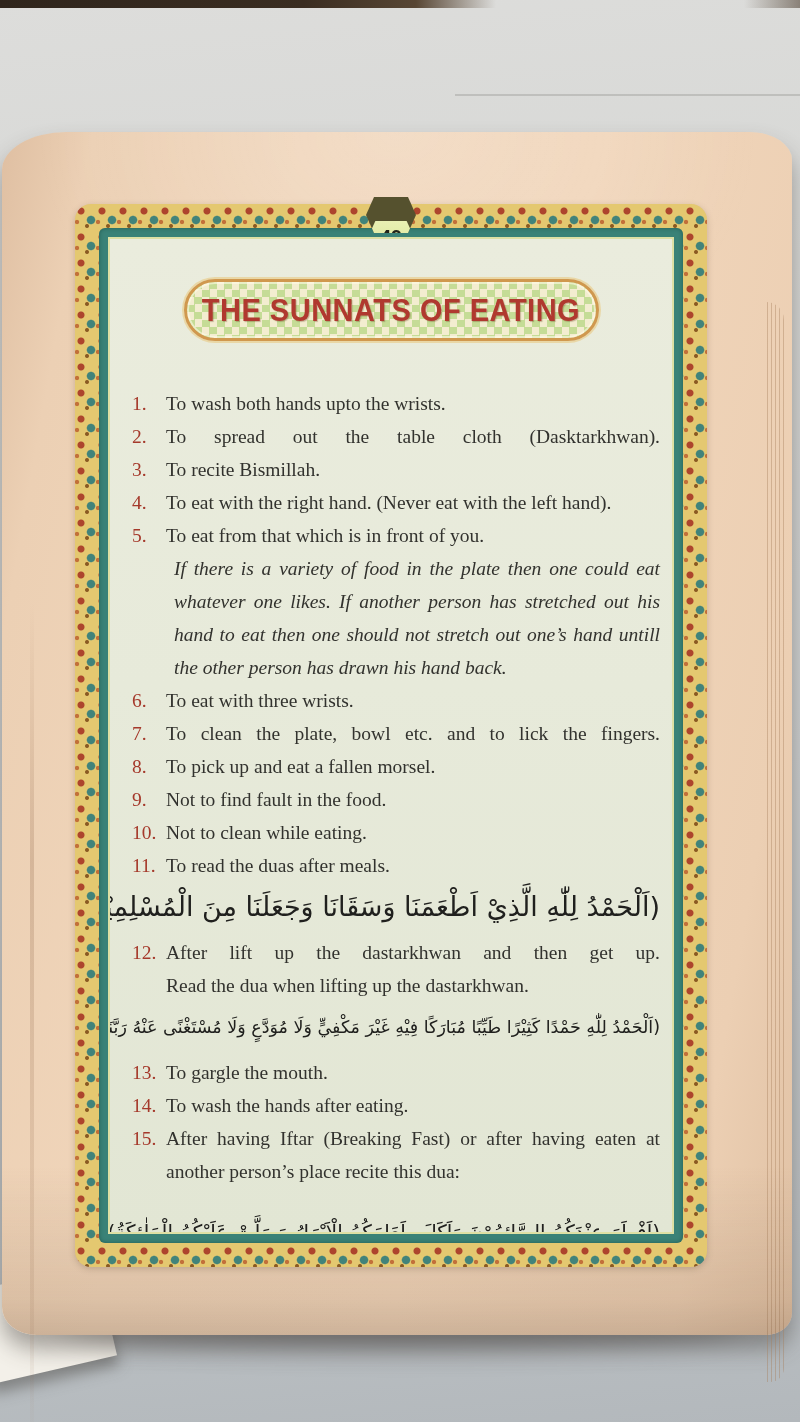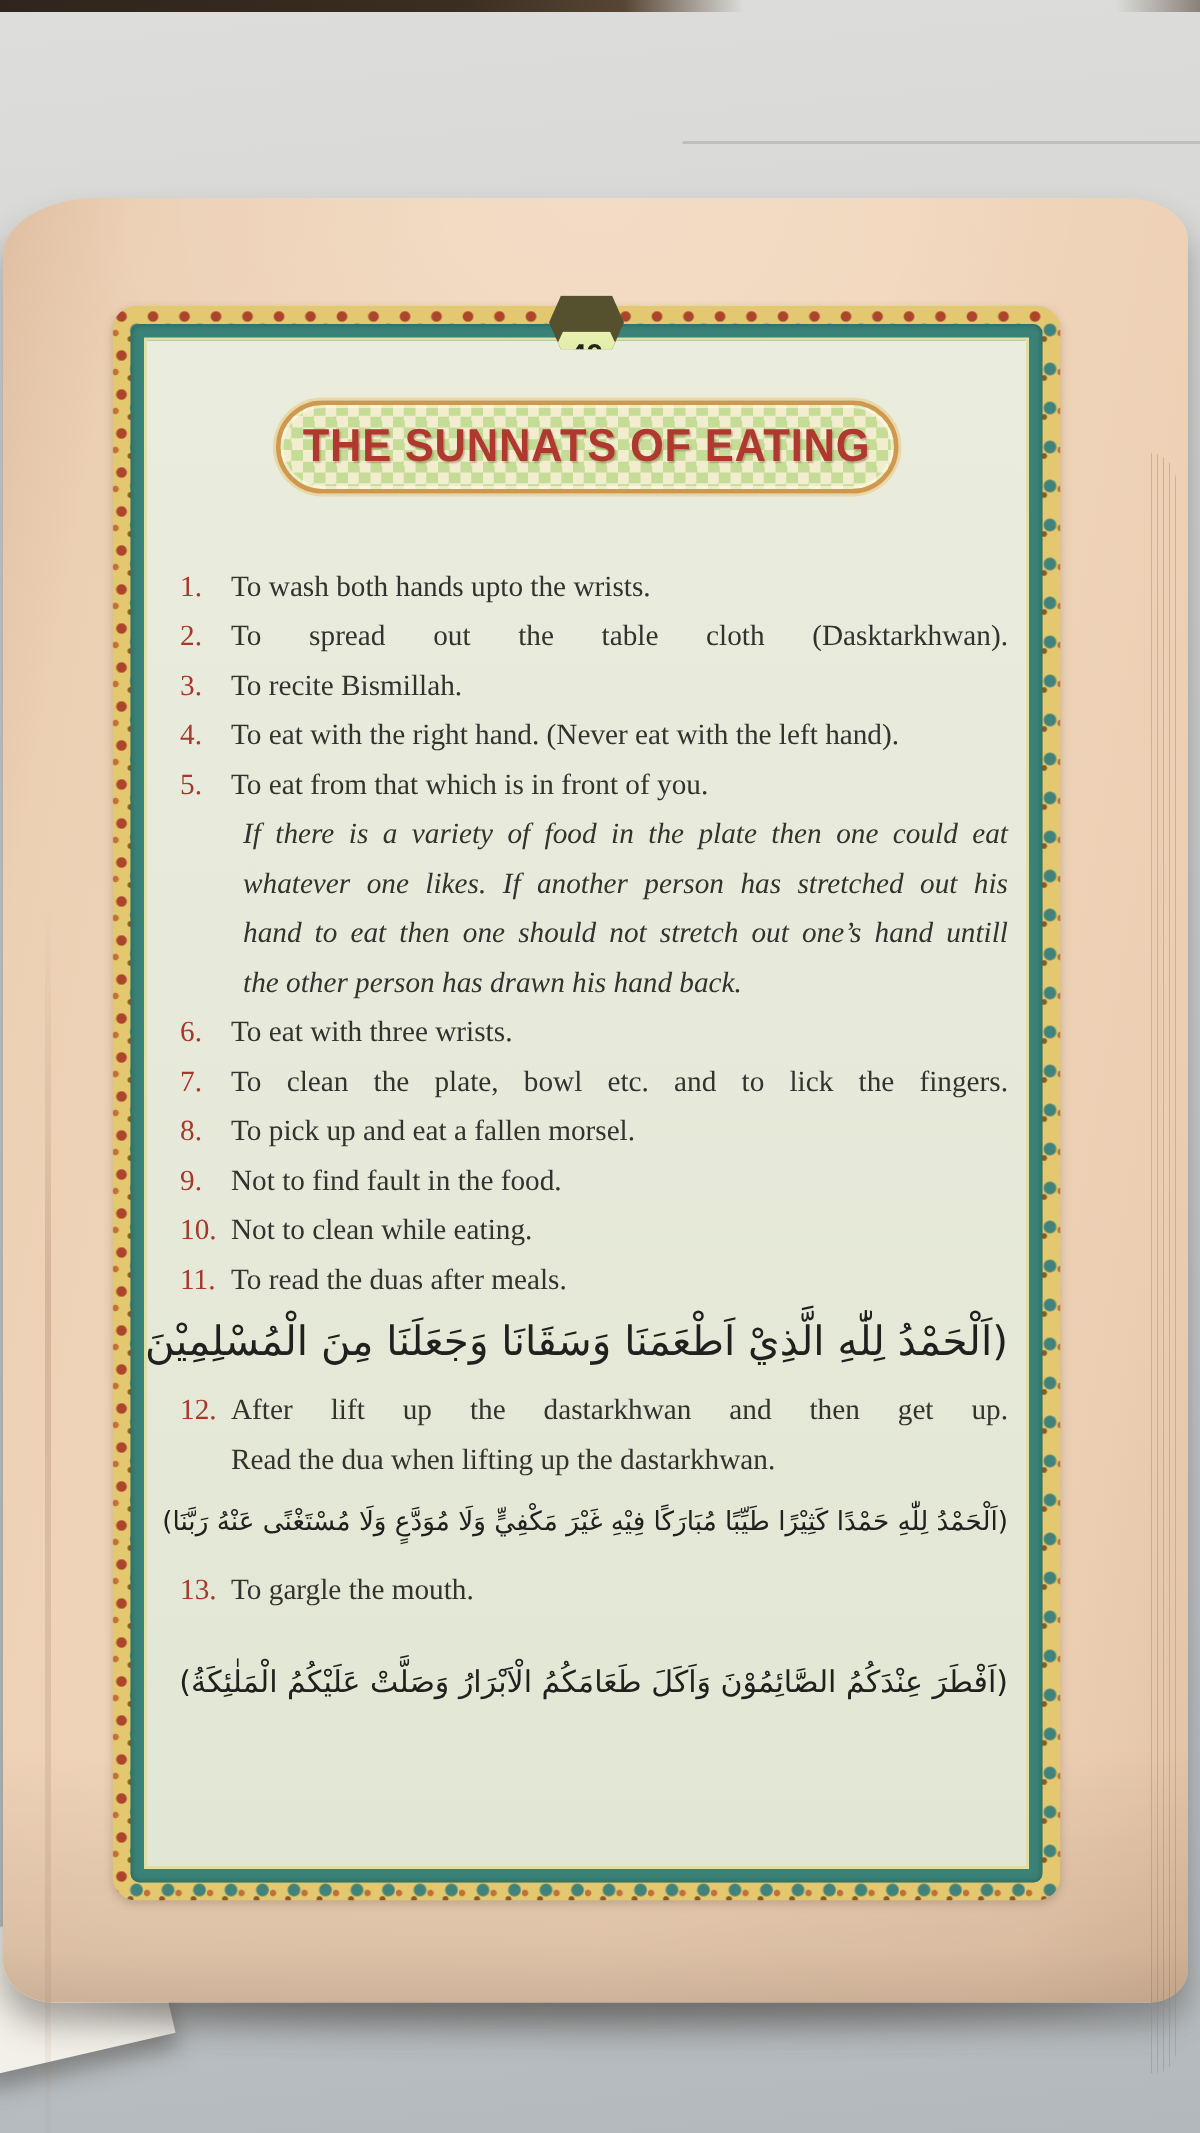--- a/index.html
+++ b/index.html
@@ -23,21 +23,21 @@
     background:radial-gradient(120% 60% at 50% 0%,rgba(255,255,255,.18) 0%,rgba(255,255,255,0) 38%),
                linear-gradient(to bottom,rgba(0,0,0,0) 86%,rgba(120,90,65,.16) 97%,rgba(100,75,55,.25) 100%);}
   .gutter-crease{position:absolute;left:28px;top:470px;width:4px;height:860px;
     background:linear-gradient(to bottom,rgba(150,110,80,0),rgba(150,110,80,.28) 30%,rgba(150,110,80,.14) 80%,rgba(150,110,80,0));}
   .page-edge{position:absolute;right:8px;top:170px;width:20px;height:1080px;
     background:repeating-linear-gradient(to right,rgba(165,125,90,0) 0 3px,rgba(165,125,90,.4) 3px 4px);
     border-radius:0 18px 14px 0;}
 
   
   .frame{position:absolute;left:75px;top:204px;width:632px;height:1063px;box-sizing:border-box;
-    padding:12px;border-radius:16px;
+    padding:24px;border-radius:16px;
     background-color:#e4c870;
     background-image:
       radial-gradient(circle at 6px 7px,#ad452d 3px,rgba(0,0,0,0) 4px),
       radial-gradient(circle at 16px 16px,#41837a 3.6px,rgba(0,0,0,0) 4.8px),
       radial-gradient(circle at 12px 22px,#8a5a22 1.5px,rgba(0,0,0,0) 2.4px),
       radial-gradient(circle at 2px 18px,#c2703a 1.7px,rgba(0,0,0,0) 2.6px);
     background-size:21px 26px;
     box-shadow:0 2px 6px rgba(90,70,50,.25);}
   .frame-teal{width:100%;height:100%;box-sizing:border-box;background:#3a8277;padding:9px;
     border-radius:6px;box-shadow:inset 0 0 4px rgba(0,40,35,.4);}
@@ -164,20 +164,31 @@
               <div>Read the dua when lifting up the dastarkhwan.</div>
             </span>
           </div>
 
           <div class="dua dua-2">(اَلْحَمْدُ لِلّٰهِ حَمْدًا كَثِيْرًا طَيِّبًا مُبَارَكًا فِيْهِ غَيْرَ مَكْفِيٍّ وَلَا مُوَدَّعٍ وَلَا مُسْتَغْنًى عَنْهُ رَبَّنَا)</div>
 
           <div class="row">
             <span class="num">13.</span>
             <span class="txt">To gargle the mouth.</span>
           </div>
+          <div class="row">
+            <span class="num">14.</span>
+            <span class="txt">To wash the hands after eating.</span>
+          </div>
+          <div class="row">
+            <span class="num">15.</span>
+            <span class="txt">
+              <div class="spread">After having Iftar (Breaking Fast) or after having eaten at</div>
+              <div>another person’s place recite this dua:</div>
+            </span>
+          </div>
 
           <div class="dua dua-3">(اَفْطَرَ عِنْدَكُمُ الصَّائِمُوْنَ وَاَكَلَ طَعَامَكُمُ الْاَبْرَارُ وَصَلَّتْ عَلَيْكُمُ الْمَلٰئِكَةُ)</div>
 
         </div>
       </div>
     </div>
   </div>
 
   <div class="badge-outline">
     <div class="badge">49</div>

